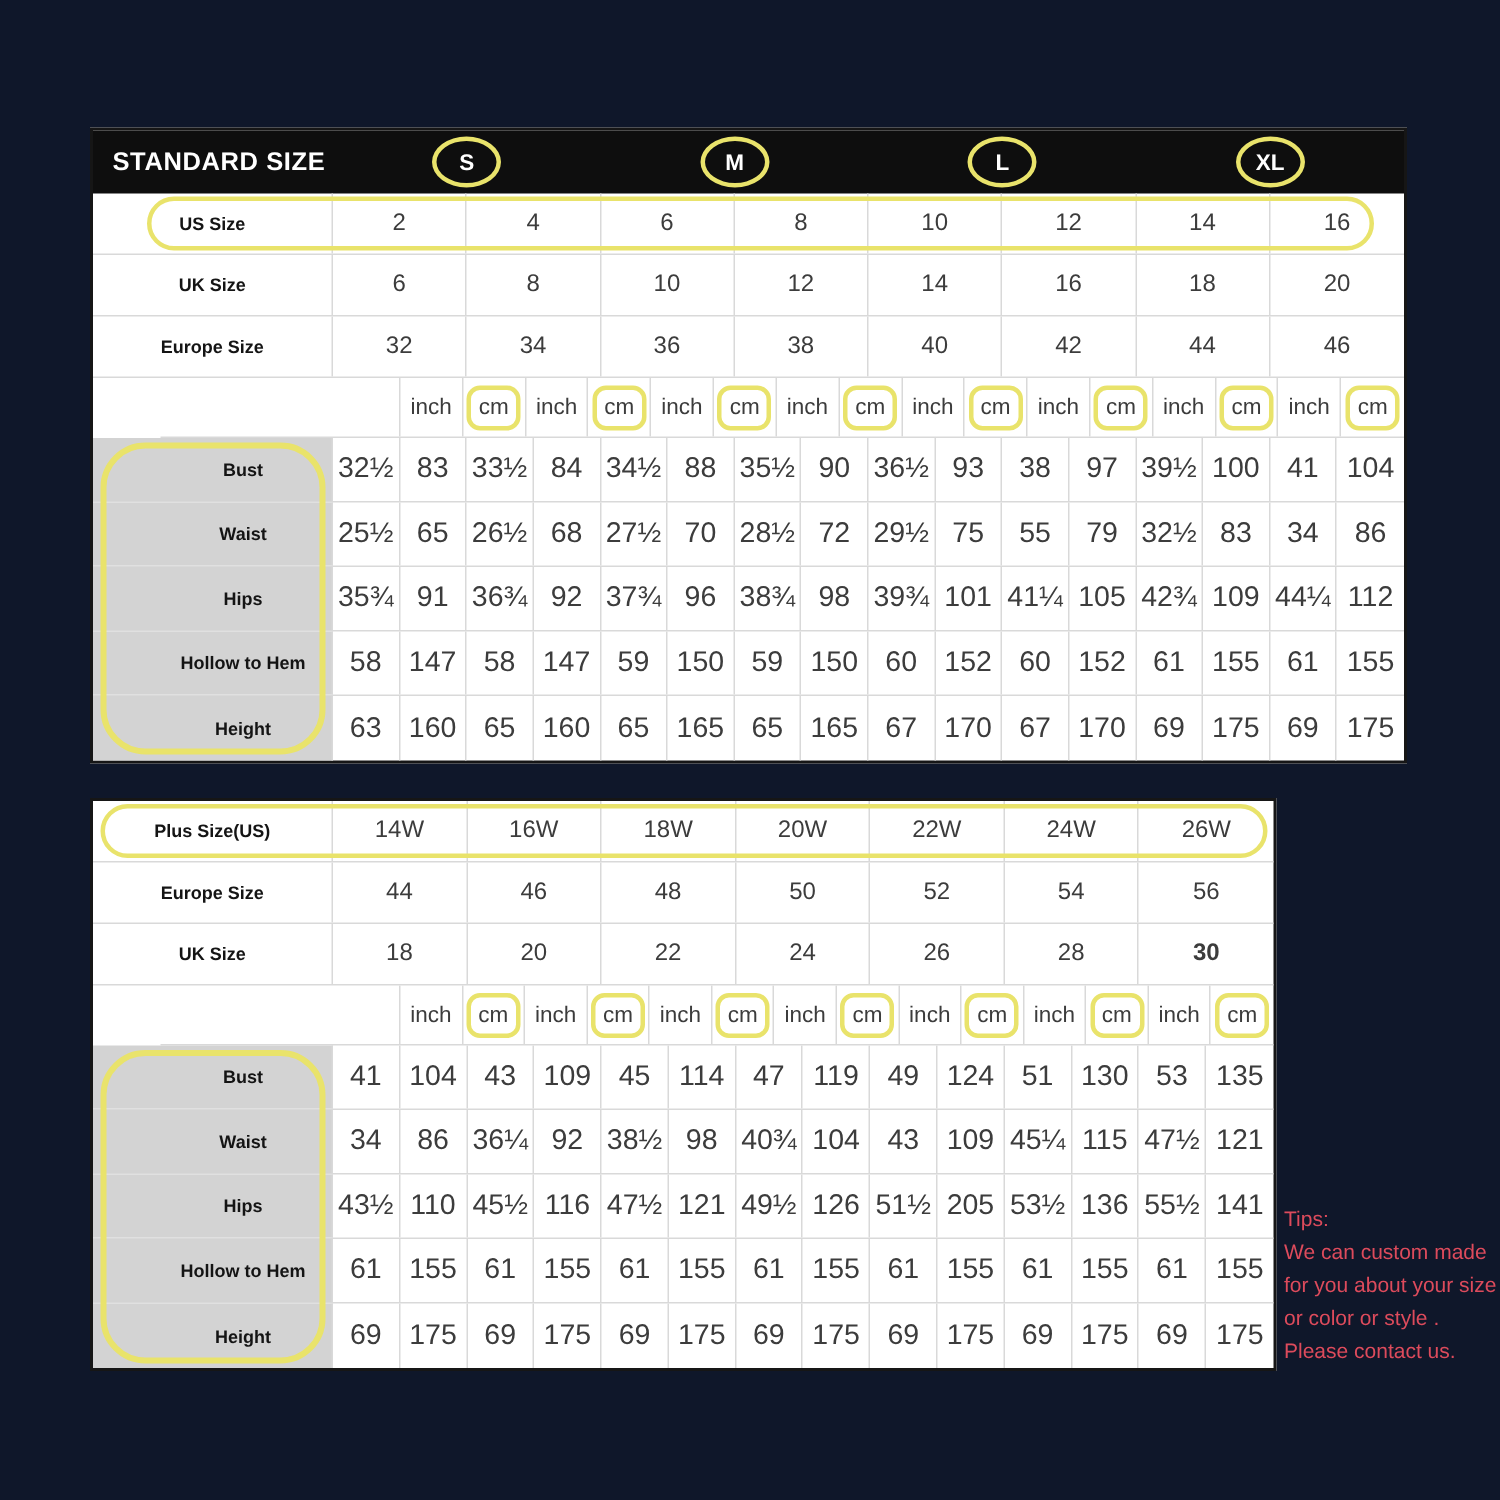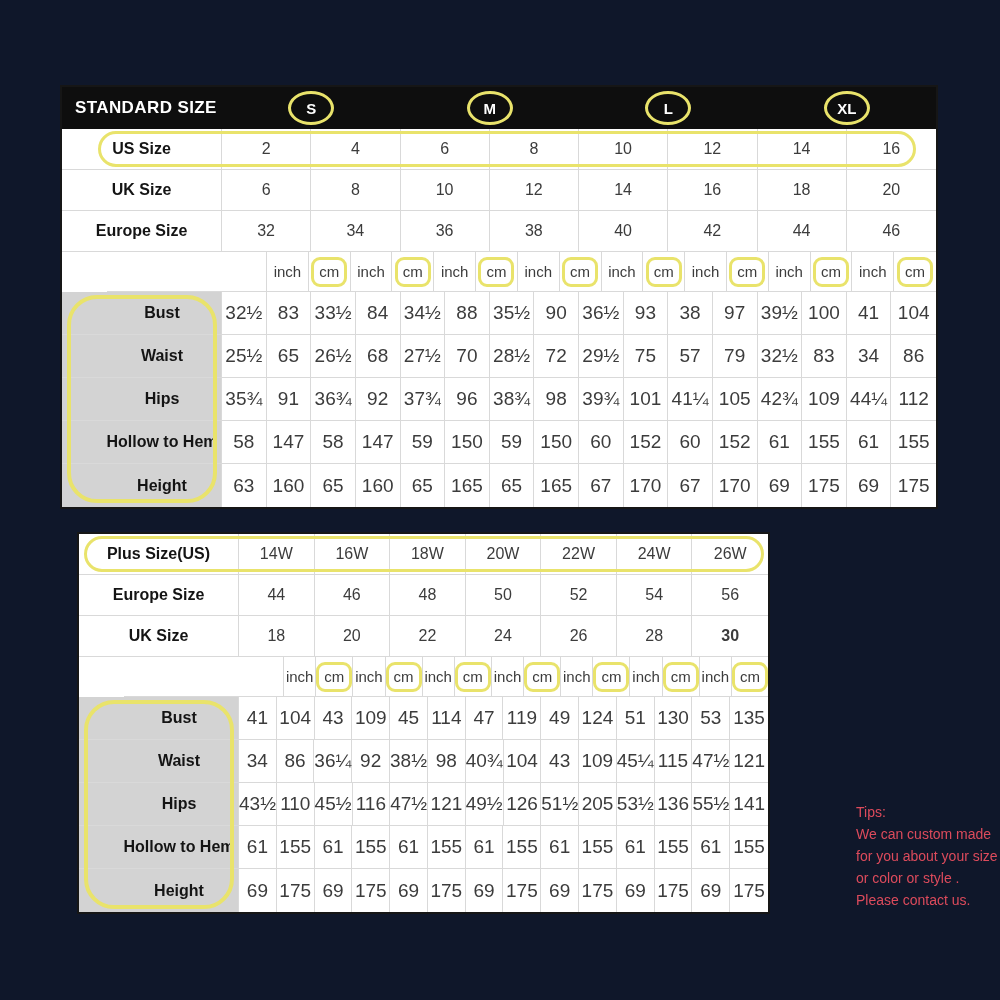--- a/index.html
+++ b/index.html
@@ -14,21 +14,21 @@
   *{margin:0;padding:0;box-sizing:border-box;}
   body{background:#ffffff;}
   .canvas{
     position:relative;width:1000px;height:1000px;background:#0f172a;
     font-family:"Liberation Sans","DejaVu Sans",sans-serif;overflow:hidden;
   }
   .size-table{
     position:absolute;background:#fff;border:2px solid var(--outer);
   }
   #standard-table{left:60px;top:85px;width:878px;}
-  #plus-table{left:77px;top:532px;width:693px;}
+  #plus-table{left:60px;top:532px;width:791px;}
 
   .trow{display:grid;position:relative;border-bottom:1px solid var(--grid);align-items:stretch;}
   .trow.last-row{border-bottom:none;}
 
   .header-bar{background:var(--header-bg);height:42px;border-bottom:none;}
   .hcell{display:flex;align-items:center;justify-content:center;}
   .hlabel{justify-content:flex-start;padding-left:13px;color:#fff;font-weight:bold;
           font-size:17px;letter-spacing:.4px;white-space:nowrap;}
   .letter-badge{
     width:46px;height:34px;border:3px solid var(--hl);border-radius:50%;
@@ -36,21 +36,21 @@
     display:flex;align-items:center;justify-content:center;
   }
 
   .size-row{height:41px;}
   .unit-row{height:40px;margin-left:45px;}
   .meas-row{height:43px;}
 
   .cell{display:flex;align-items:center;justify-content:center;
         border-right:1px solid var(--grid);color:var(--num);}
   .cell.last{border-right:none;}
-  .label-cell{font-weight:bold;color:#141414;font-size:16px;white-space:nowrap;}
+  .label-cell{font-weight:bold;color:#141414;font-size:12px;white-space:nowrap;}
   .label-cell.gray{background:var(--label-bg);padding-left:41px;}
   .size-val{font-size:16px;}
   .unit-cell{font-size:15px;}
   .meas-val{font-size:19px;}
   .cm-box{border:3px solid var(--hl);border-radius:9px;padding:0px 5px;line-height:24px;}
 
   .row-oval{position:absolute;top:2px;bottom:2px;border:3px solid var(--hl);
             border-radius:22px;pointer-events:none;}
   #standard-table .row-oval{left:36px;right:20px;}
   #plus-table .row-oval{left:5px;right:4px;}
@@ -177,21 +177,21 @@
         <div class="cell meas-val">25½</div>
         <div class="cell meas-val">65</div>
         <div class="cell meas-val">26½</div>
         <div class="cell meas-val">68</div>
         <div class="cell meas-val">27½</div>
         <div class="cell meas-val">70</div>
         <div class="cell meas-val">28½</div>
         <div class="cell meas-val">72</div>
         <div class="cell meas-val">29½</div>
         <div class="cell meas-val">75</div>
-        <div class="cell meas-val">57</div>
+        <div class="cell meas-val">55</div>
         <div class="cell meas-val">79</div>
         <div class="cell meas-val">32½</div>
         <div class="cell meas-val">83</div>
         <div class="cell meas-val">34</div>
         <div class="cell meas-val last">86</div>
       </div>
       <div class="trow meas-row" style="grid-template-columns: 160px repeat(16, 1fr);">
         <div class="cell label-cell gray">Hips</div>
         <div class="cell meas-val">35¾</div>
         <div class="cell meas-val">91</div>

